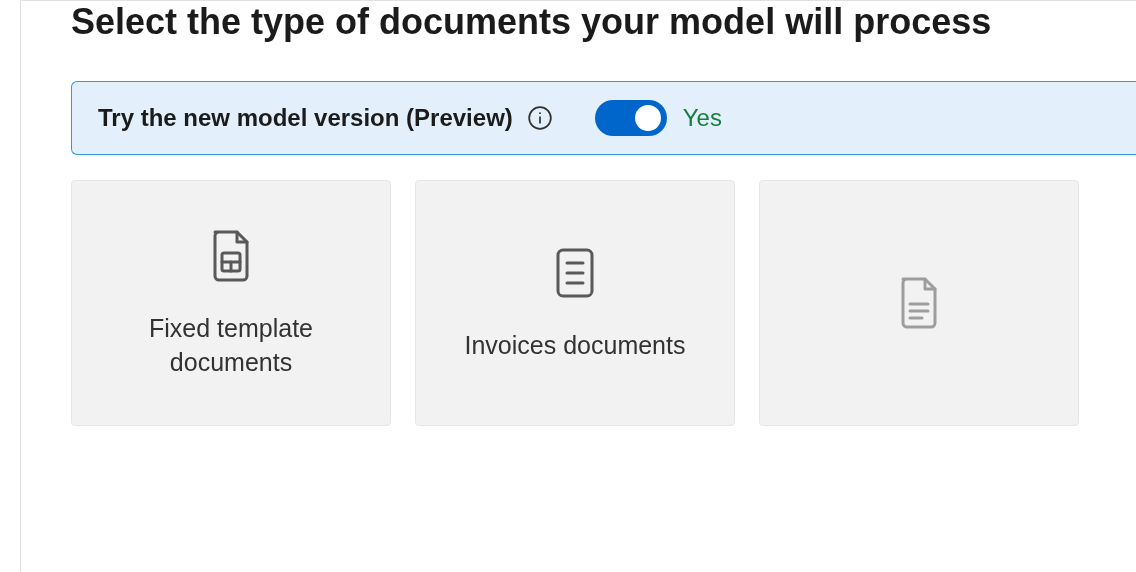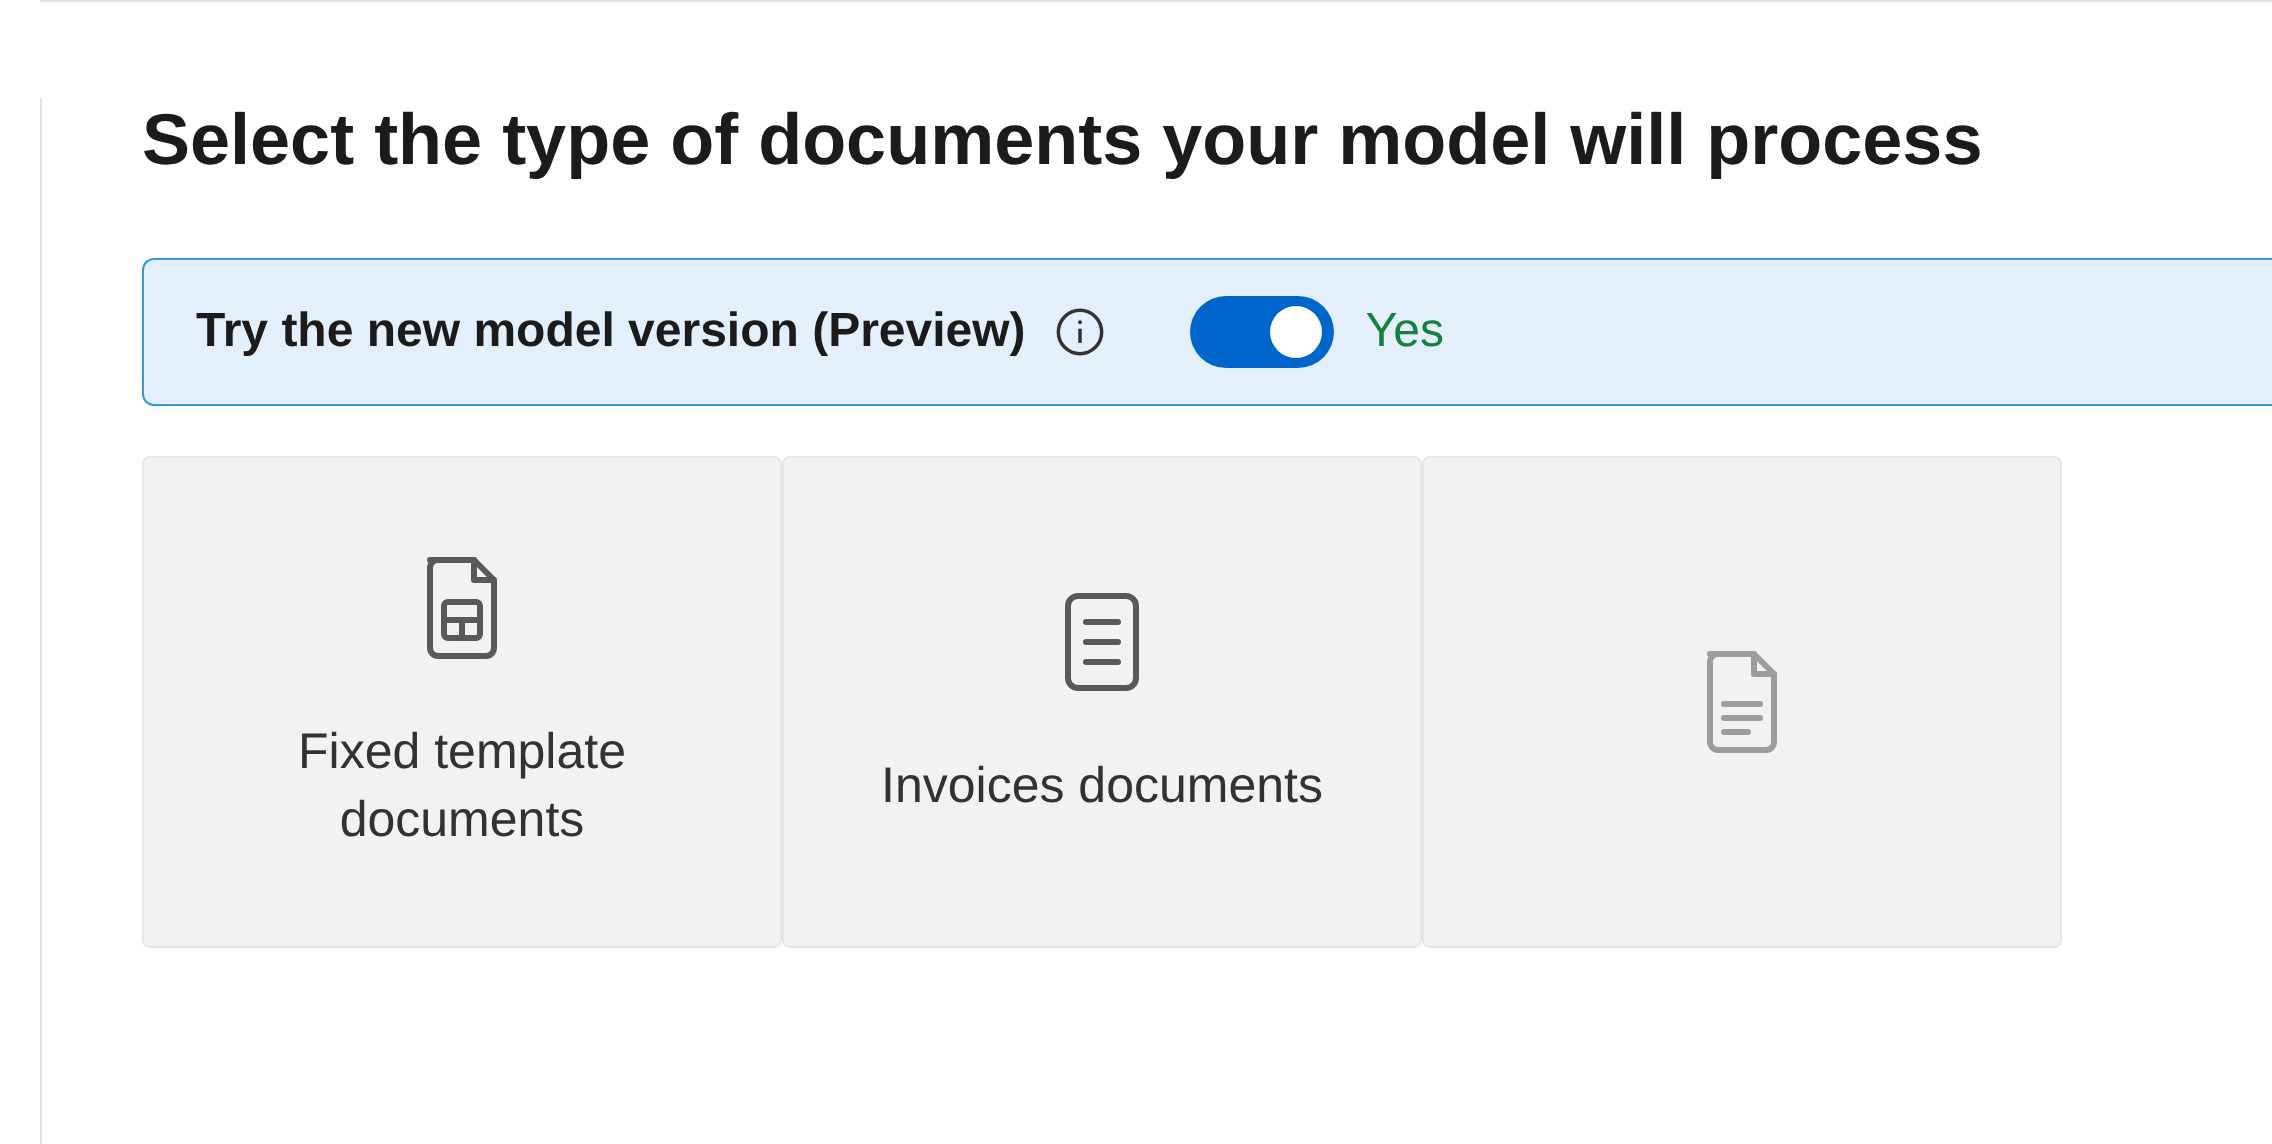--- a/index.html
+++ b/index.html
@@ -24,21 +24,20 @@
       padding: 0;
       border-left: 1px solid #e1e1e1;
       height: 100%;
       padding-left: 50px;
       padding-right: 0;
     }
     .page-title {
       font-size: 36px;
       font-weight: 600;
       color: #1b1b1b;
-      margin-top: 48px;
       margin-bottom: 38px;
     }
     .preview-banner {
       background: #e3f0fc;
       border: 1px solid #3498db;
       border-top-left-radius: 6px;
       border-bottom-left-radius: 6px;
       padding: 18px 26px;
       display: flex;
       align-items: center;
@@ -78,20 +77,21 @@
       position: absolute;
       top: 5px;
       right: 6px;
     }
     .toggle-label {
       font-size: 24px;
       color: #15803d;
     }
     .cards-row {
       display: flex;
+      gap: 24px;
       margin-top: 25px;
     }
     .doc-card {
       width: 320px;
       height: 246px;
       background: #f2f2f2;
       border: 1px solid #e6e6e6;
       border-radius: 4px;
       display: flex;
       flex-direction: column;

